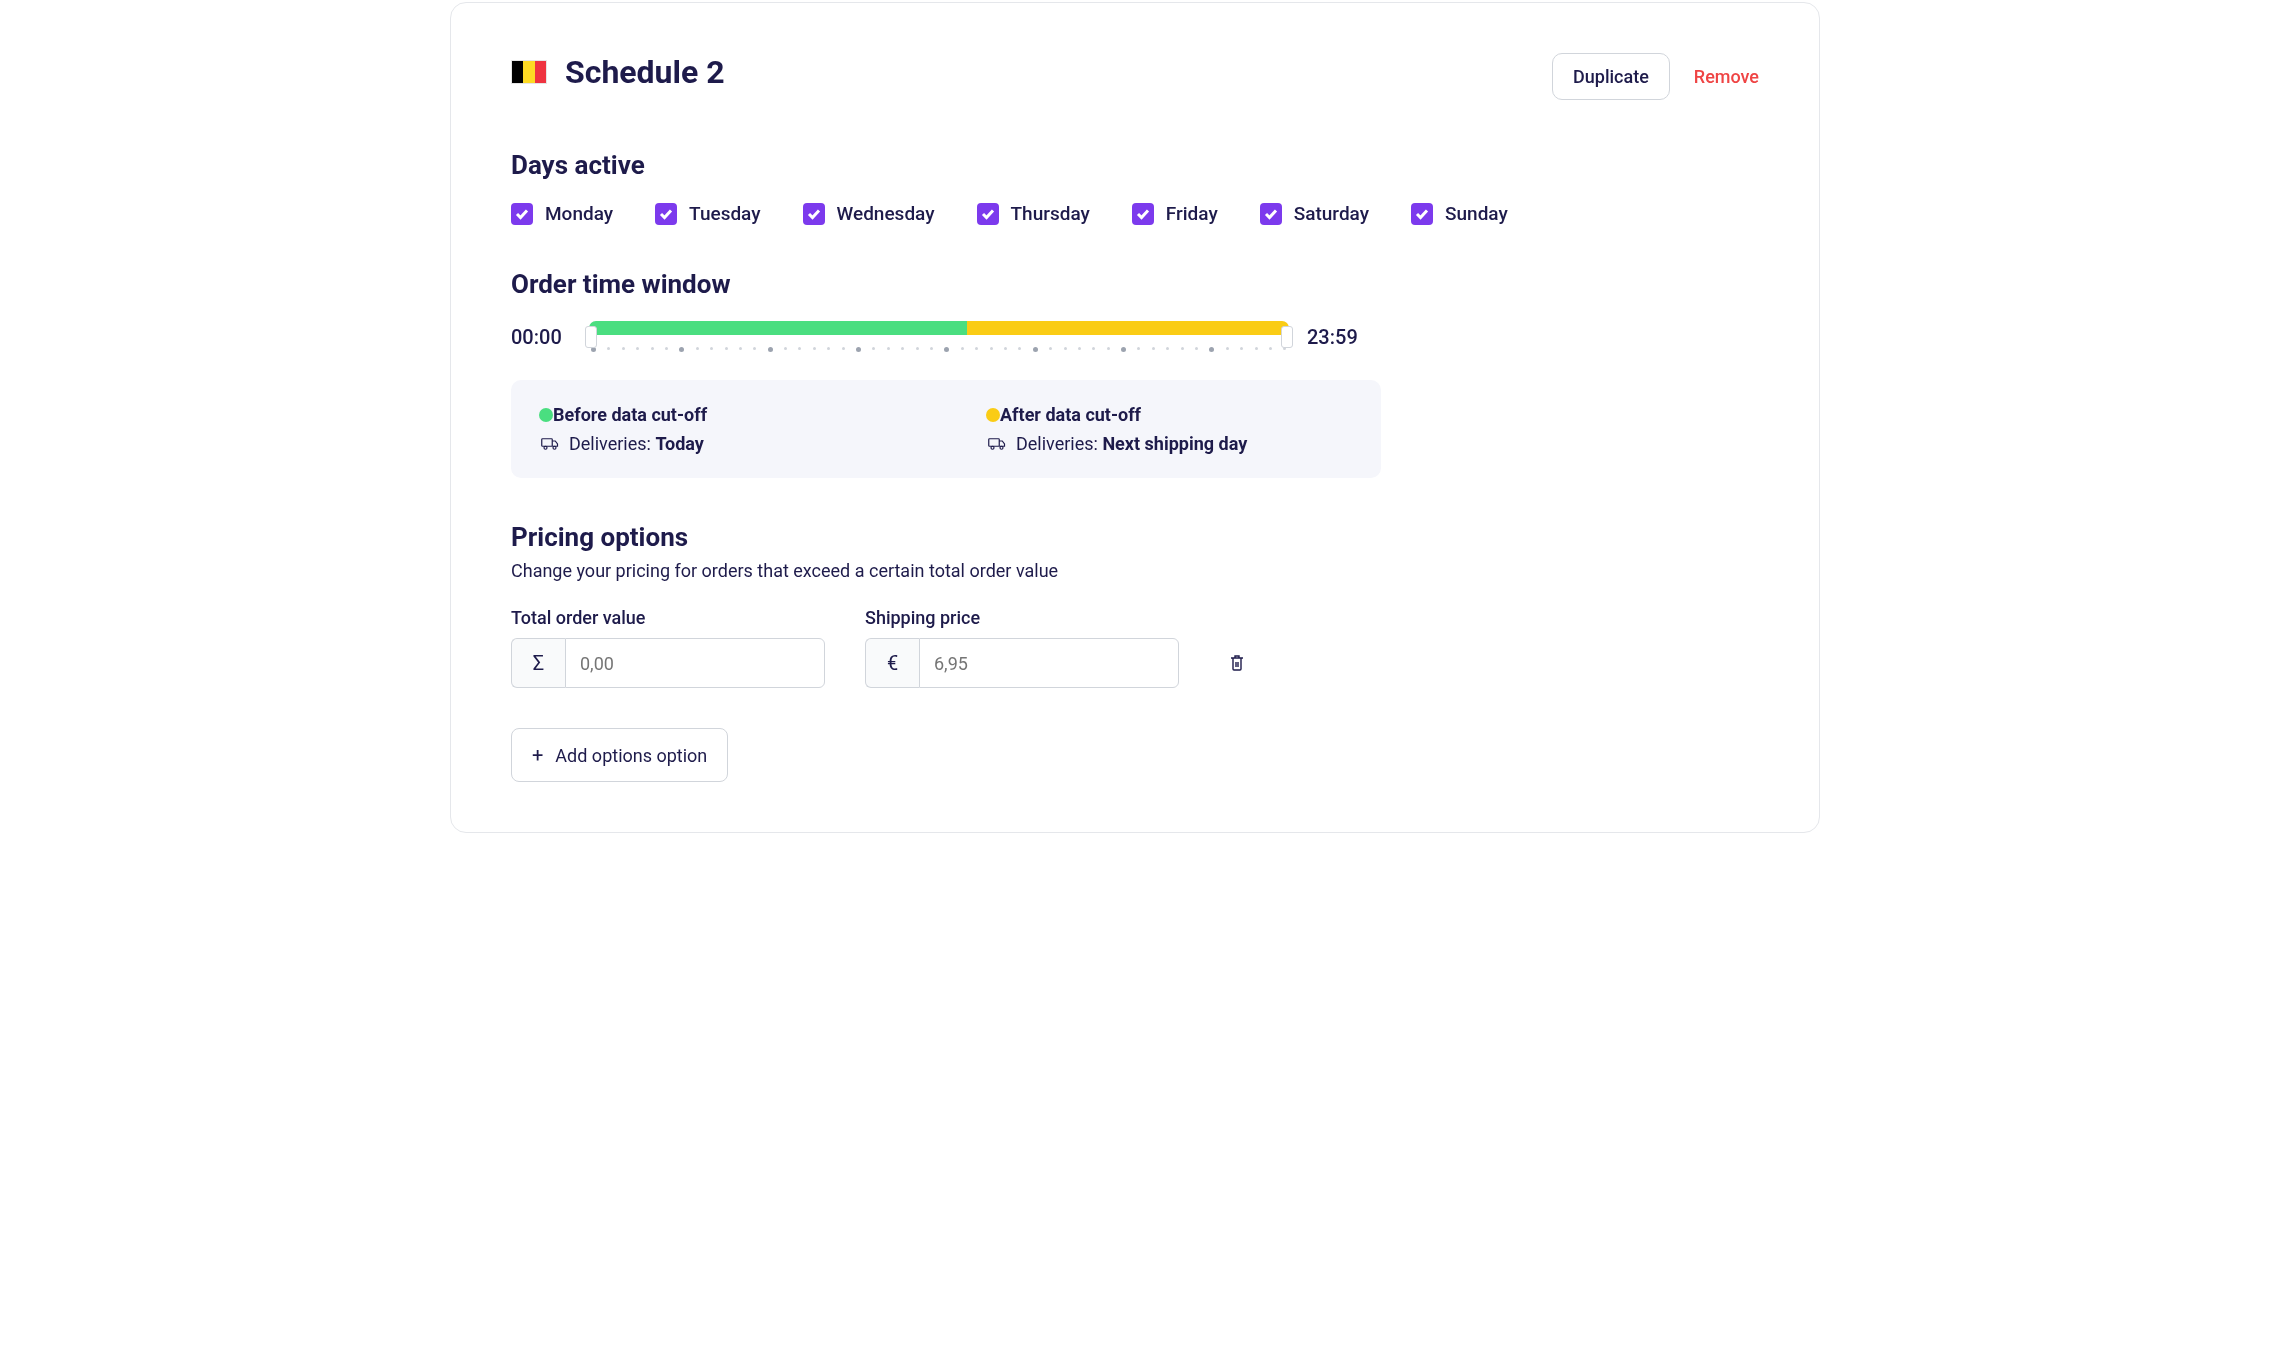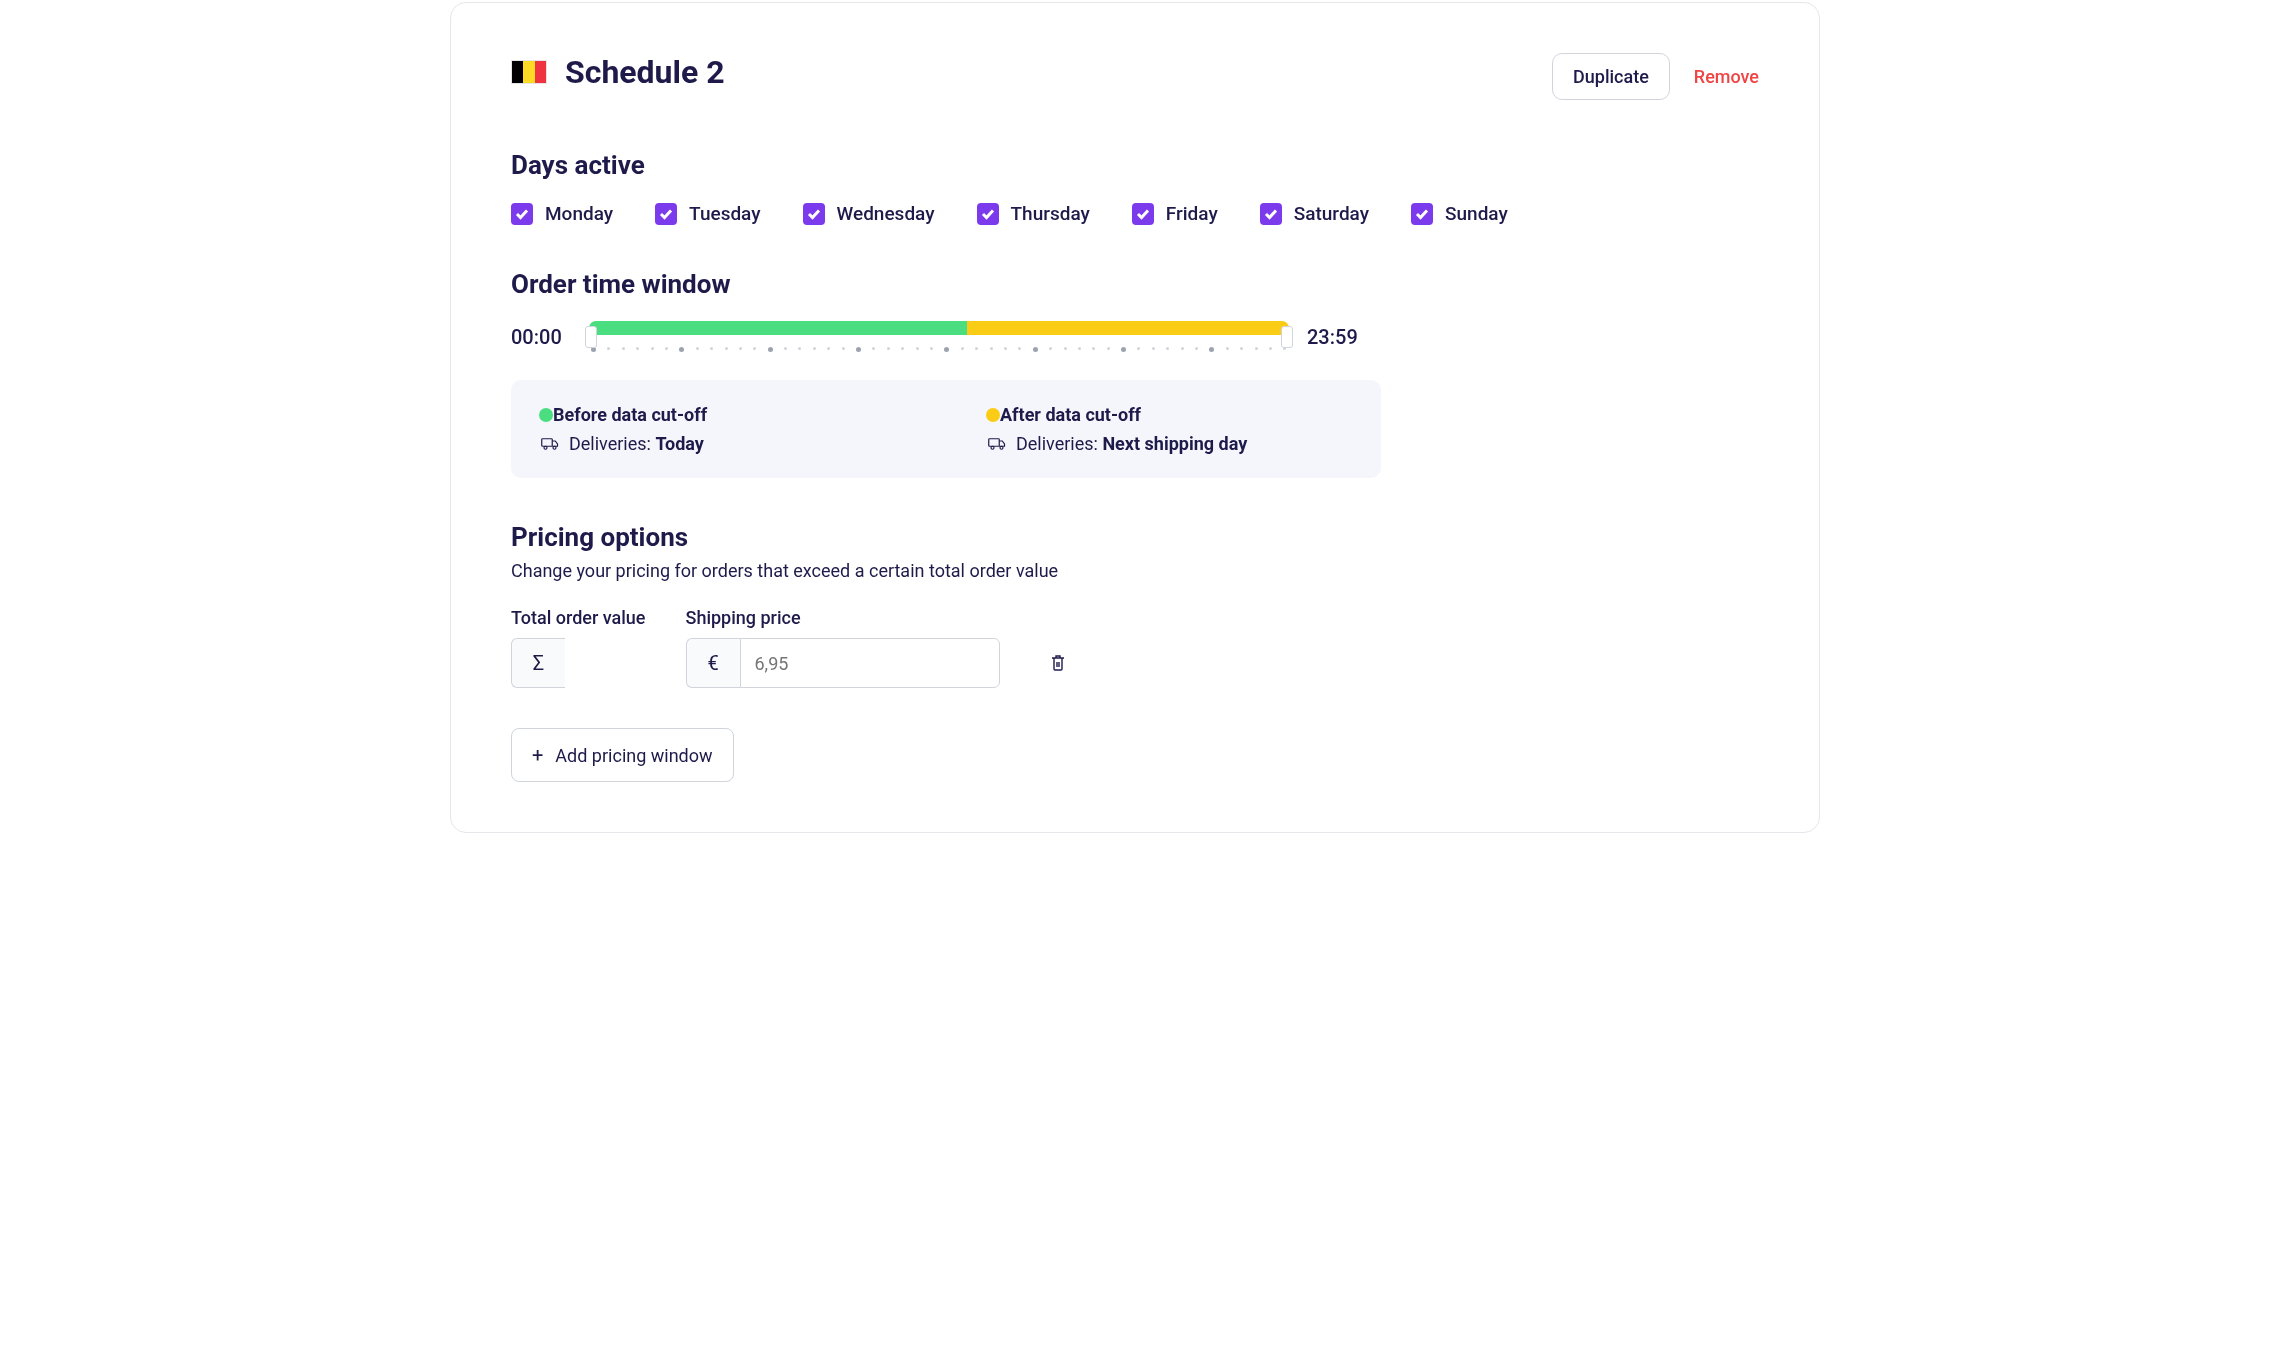--- a/index.html
+++ b/index.html
@@ -470,34 +470,35 @@
   </div>
 
   <h2 class="section-heading">Pricing options</h2>
   <p class="pricing-sub">Change your pricing for orders that exceed a certain total order value</p>
 
   <div class="pricing-row">
     <div class="field">
       <label class="field-label">Total order value</label>
       <div class="input-group">
         <div class="input-prefix">Σ</div>
+        <input class="input-field" placeholder="0,00" style="">
       </div>
     </div>
     <div class="field">
       <label class="field-label">Shipping price</label>
       <div class="input-group">
         <div class="input-prefix">€</div>
         <input class="input-field" placeholder="6,95" style="">
       </div>
     </div>
     <button class="delete-btn">
       <svg width="16" height="18" viewBox="0 0 16 18" fill="none" stroke="#1e1b4b" stroke-width="1.4">
           <path d="M2 4h12M6 4V2h4v2M4 4v11a1 1 0 001 1h6a1 1 0 001-1V4M7 8v5M9 8v5"></path>
         </svg>
     </button>
   </div>
 
   <button class="btn-add">
     <span class="plus">+</span>
-    <span>Add pricing window</span>
+    <span>Add options option</span>
   </button>
 
 </div>
 
 </body></html>

